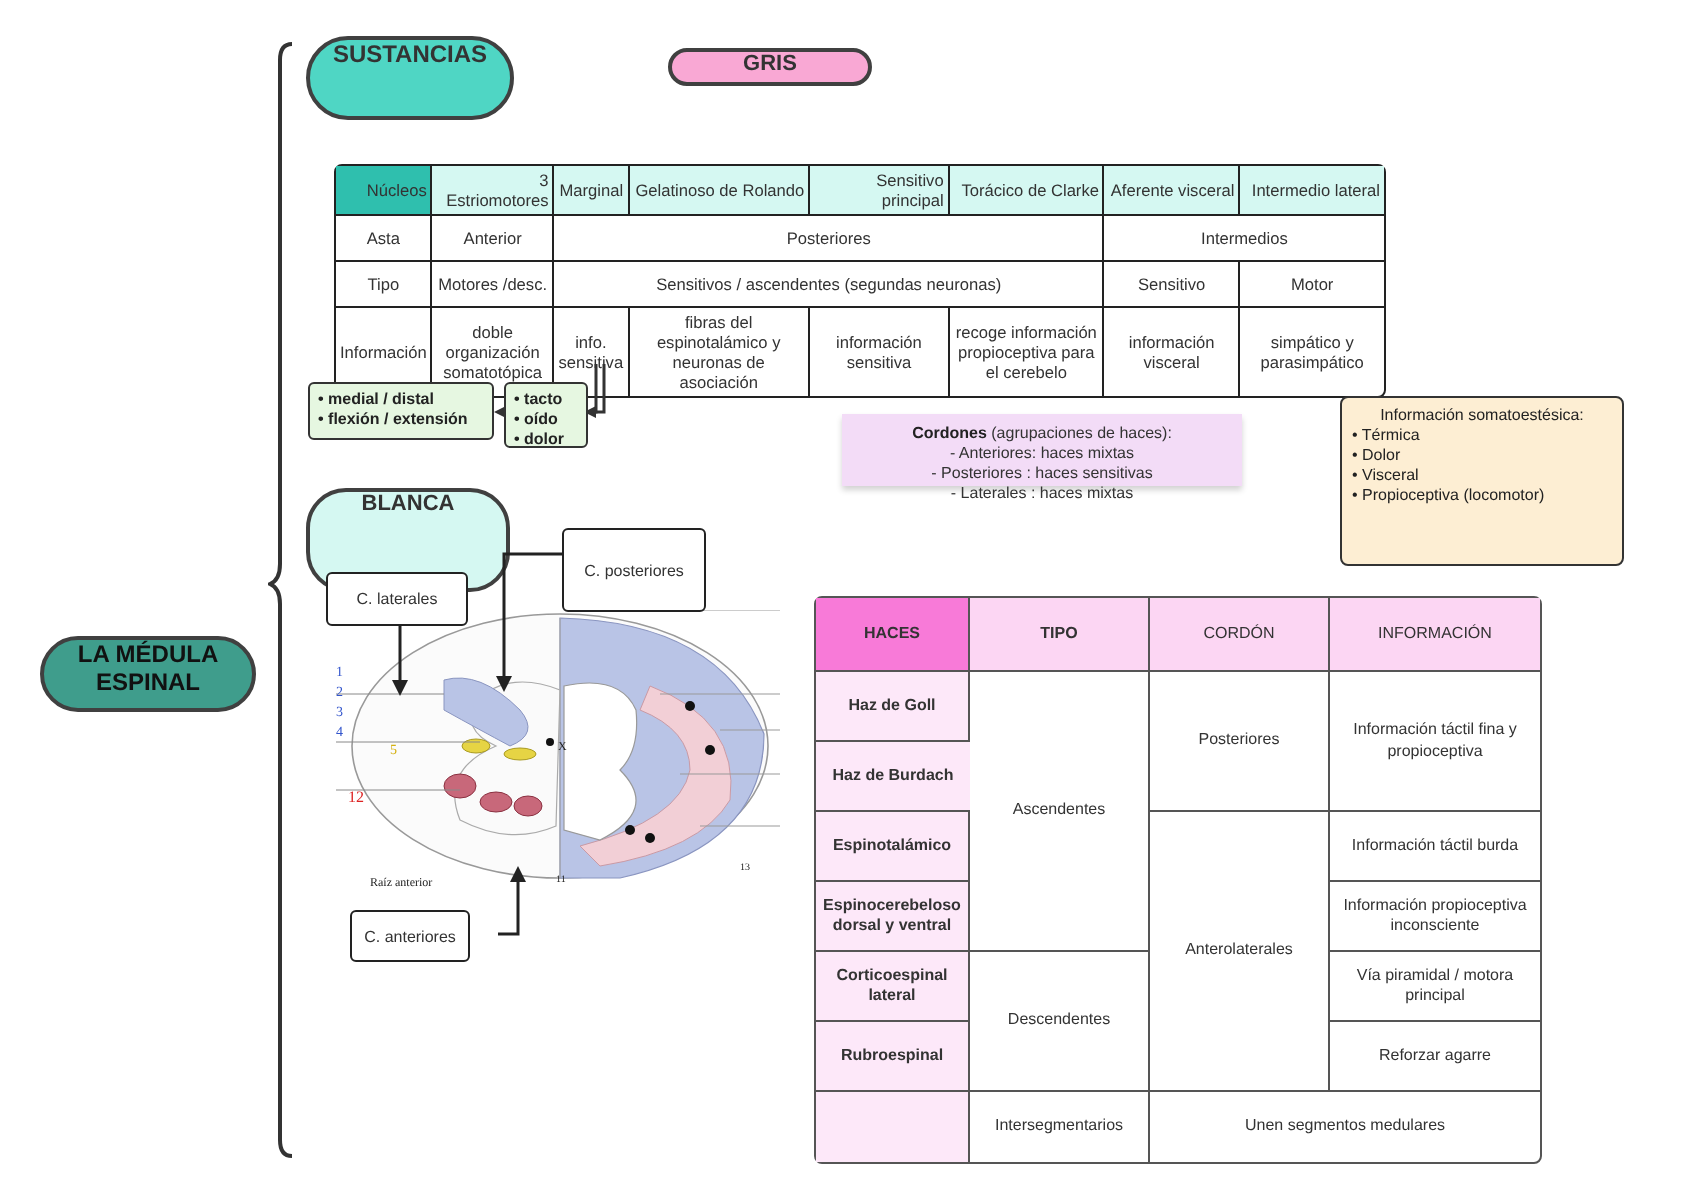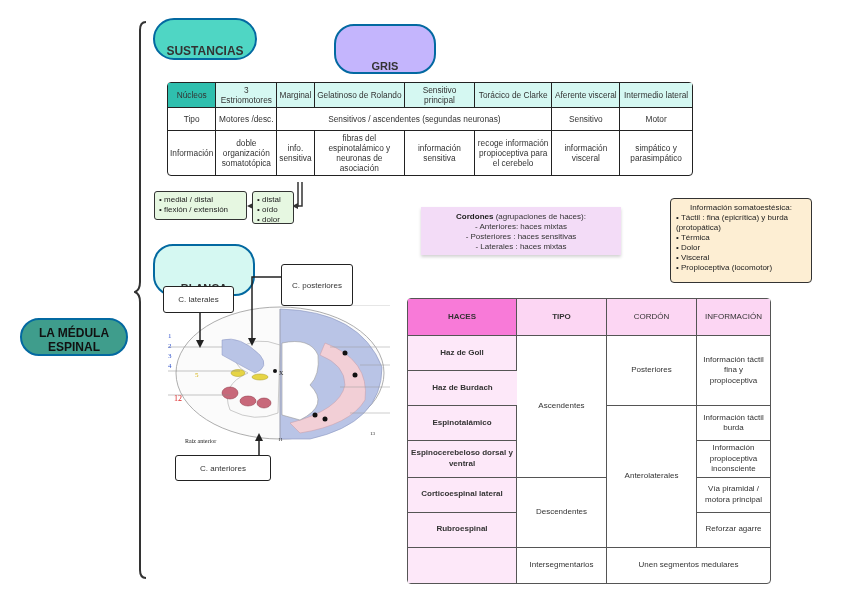--- a/index.html
+++ b/index.html
@@ -3,97 +3,97 @@
 <meta charset="utf-8">
 <style>
   * { box-sizing: border-box; margin: 0; padding: 0; }
   html, body { width: 848px; height: 599px; background: #ffffff; overflow: hidden; }
   body { position: relative; font-family: "Liberation Sans", sans-serif; color: #222; }
 
   .abs { position: absolute; }
 
   
   .pill {
-    position: absolute; border: 2px solid #0369a1; border-radius: 22px;
-    display: flex; align-items: flex-end; justify-content: center;
+    position: absolute; border: 2px solid #404040; border-radius: 22px;
+    display: flex; align-items: flex-start; justify-content: center;
     font-weight: bold; color: #333; text-align: center;
   }
   .pill-main { left: 20px; top: 278px; width: 108px; height: 38px; background: #3f9d8c; font-size: 12px; line-height: 14px; color: #111; border-radius: 20px; margin-top: 40px; }
   .pill-sust { left: 153px; top: 18px; width: 104px; height: 42px; background: #4fd6c4; font-size: 12px; border-radius: 22px; }
-  .pill-gris { left: 334px; top: 24px; width: 102px; height: 50px; background: #c4b5fd; font-size: 11px; border-radius: 20px; }
+  .pill-gris { left: 334px; top: 24px; width: 102px; height: 19px; background: #f9a8d4; font-size: 11px; border-radius: 20px; }
   .pill-blanca { left: 153px; top: 244px; width: 102px; height: 52px; background: #d5f8f2; font-size: 11px; border-radius: 20px; }
 
   
   #brace { position: absolute; left: 134px; top: 20px; width: 20px; height: 560px; }
 
   
   .gtable {
     position: absolute; left: 167px; top: 82px; width: 526px;
     border-collapse: separate; border-spacing: 0;
     border: 1.5px solid #222; border-radius: 4px;
     font-size: 8.3px; color: #333; text-align: center;
   }
   .gtable td { border-right: 1.2px solid #222; border-bottom: 1.2px solid #222; padding: 2px 2px; vertical-align: middle; line-height: 10px; }
   .gtable tr td:last-child { border-right: none; }
   .gtable tr:last-child td { border-bottom: none; }
-  .gtable tr.hdr td { background: #d5f8f2; height: 24px; }
+  .gtable tr.hdr td { background: #d5f8f2; height: 24px; text-align: right; }
   .gtable tr.hdr td.first { background: #2fbfae; }
   .gtable tr.r2 td, .gtable tr.r3 td { height: 23px; }
   .gtable tr.r4 td { height: 36px; }
 
   
   .note-green {
     position: absolute; background: #e6f7e1; border: 1.5px solid #333; border-radius: 3px;
-    font-size: 8px; line-height: 10px; color: #222; padding: 3px 4px;
+    font-size: 8px; line-height: 10px; color: #222; padding: 3px 4px; font-weight: bold;
   }
   #note-motor { left: 154px; top: 191px; width: 93px; height: 29px; }
   #note-sens { left: 252px; top: 191px; width: 42px; height: 33px; }
 
   
   #cordones {
-    position: absolute; left: 421px; top: 207px; width: 200px; height: 48px;
+    position: absolute; left: 421px; top: 207px; width: 200px; height: 36px;
     background: #f3dcf7; box-shadow: 0 2px 3px rgba(0,0,0,0.18);
     font-size: 8px; line-height: 10px; text-align: center; color: #333; padding-top: 5px;
   }
   #cordones b { color: #222; }
 
   
   #somato {
     position: absolute; left: 670px; top: 198px; width: 142px; height: 85px;
     background: #fdeed3; border: 1.5px solid #333; border-radius: 4px;
     font-size: 8px; line-height: 10px; color: #222; padding: 4px 5px;
   }
   #somato .ttl { font-weight: normal; text-align: center; }
 
   
   .lbl-box {
     position: absolute; background: #fff; border: 1.5px solid #222; border-radius: 3px;
     font-size: 8px; color: #333; display: flex; align-items: center; justify-content: center;
   }
   #lbl-post { left: 281px; top: 264px; width: 72px; height: 42px; }
   #lbl-lat { left: 163px; top: 286px; width: 71px; height: 27px; justify-content: center; }
-  #lbl-ant { left: 175px; top: 455px; width: 96px; height: 26px; }
+  #lbl-ant { left: 175px; top: 455px; width: 60px; height: 26px; }
 
   
   #cord { position: absolute; left: 160px; top: 305px; width: 230px; height: 140px; }
 
   
   .htable {
     position: absolute; left: 407px; top: 298px; width: 364px;
     border-collapse: separate; border-spacing: 0;
     border: 1.5px solid #555; border-radius: 4px;
     font-size: 8px; color: #333; text-align: center;
   }
   .htable td { border-right: 1.2px solid #555; border-bottom: 1.2px solid #555; padding: 2px 3px; vertical-align: middle; line-height: 10.5px; }
   .htable tr td:last-child { border-right: none; }
   .htable tr:last-child td { border-bottom: none; }
   .htable tr.hh td { background: #fcd6f3; height: 37px; font-size: 8px; color: #333; }
   .htable tr.hh td.first { background: #f87ad8; font-weight: bold; }
   .htable tr.hh td.tipo { font-weight: bold; }
-  .htable td.haz { background: #fde8f9; font-weight: bold; width: 109px; }
+  .htable td.haz { background: #fde8f9; font-weight: bold; width: 77px; }
   .htable td.haz.empty { font-weight: normal; }
   .htable td.c-tipo { width: 90px; }
   .htable td.c-cord { width: 90px; }
   .htable tr.r td { height: 35px; }
 </style>
 </head>
 <body>
 
 <svg id="brace" viewBox="0 0 20 560">
   <path d="M12 2 Q6 2 6 10 L6 262 Q6 270 1 272 Q6 274 6 282 L6 550 Q6 558 12 558" fill="none" stroke="#333" stroke-width="2"></path>
@@ -116,20 +116,26 @@
       <tr class="hdr">
     <td class="first" style="width:47px">Núcleos</td>
     <td style="width:61px">3 Estriomotores</td>
     <td style="width:36px">Marginal</td>
     <td style="width:91px">Gelatinoso de Rolando</td>
     <td style="width:70px">Sensitivo principal</td>
     <td style="width:78px">Torácico de Clarke</td>
     <td style="width:68px">Aferente visceral</td>
     <td style="width:72px">Intermedio lateral</td>
   </tr>
+  <tr class="r2">
+    <td>Asta</td>
+    <td>Anterior</td>
+    <td colspan="4">Posteriores</td>
+    <td colspan="2">Intermedios</td>
+  </tr>
   <tr class="r3">
     <td>Tipo</td>
     <td>Motores /desc.</td>
     <td colspan="4">Sensitivos / ascendentes (segundas neuronas)</td>
     <td>Sensitivo</td>
     <td>Motor</td>
   </tr>
   <tr class="r4">
     <td>Información</td>
     <td>doble organización somatotópica</td>
@@ -152,35 +158,34 @@
 <svg class="abs" style="left:290px;top:180px;width:20px;height:40px;" viewBox="0 0 20 40">
   <path d="M12 2 L12 26 L6 26" fill="none" stroke="#333" stroke-width="1.5"></path>
   <polygon points="2,26 8,23 8,29" fill="#333"></polygon>
 </svg>
 
 <div class="note-green" id="note-motor">
   <div>• medial / distal</div>
   <div>• flexión / extensión</div>
 </div>
 <div class="note-green" id="note-sens">
-  <div>• distal</div>
+  <div>• tacto</div>
   <div>• oído</div>
   <div>• dolor</div>
 </div>
 
 <div id="cordones">
   <div><b>Cordones</b><span> (agrupaciones de haces):</span></div>
   <div>- Anteriores: haces mixtas</div>
   <div>- Posteriores : haces sensitivas</div>
   <div>- Laterales : haces mixtas</div>
 </div>
 
 <div id="somato">
   <div class="ttl">Información somatoestésica:</div>
-  <div>• Táctil : fina (epicrítica) y burda (protopática)</div>
   <div>• Térmica</div>
   <div>• Dolor</div>
   <div>• Visceral</div>
   <div>• Propioceptiva (locomotor)</div>
 </div>
 
 <div class="pill pill-blanca">
   <span>BLANCA</span>
 </div>
 

